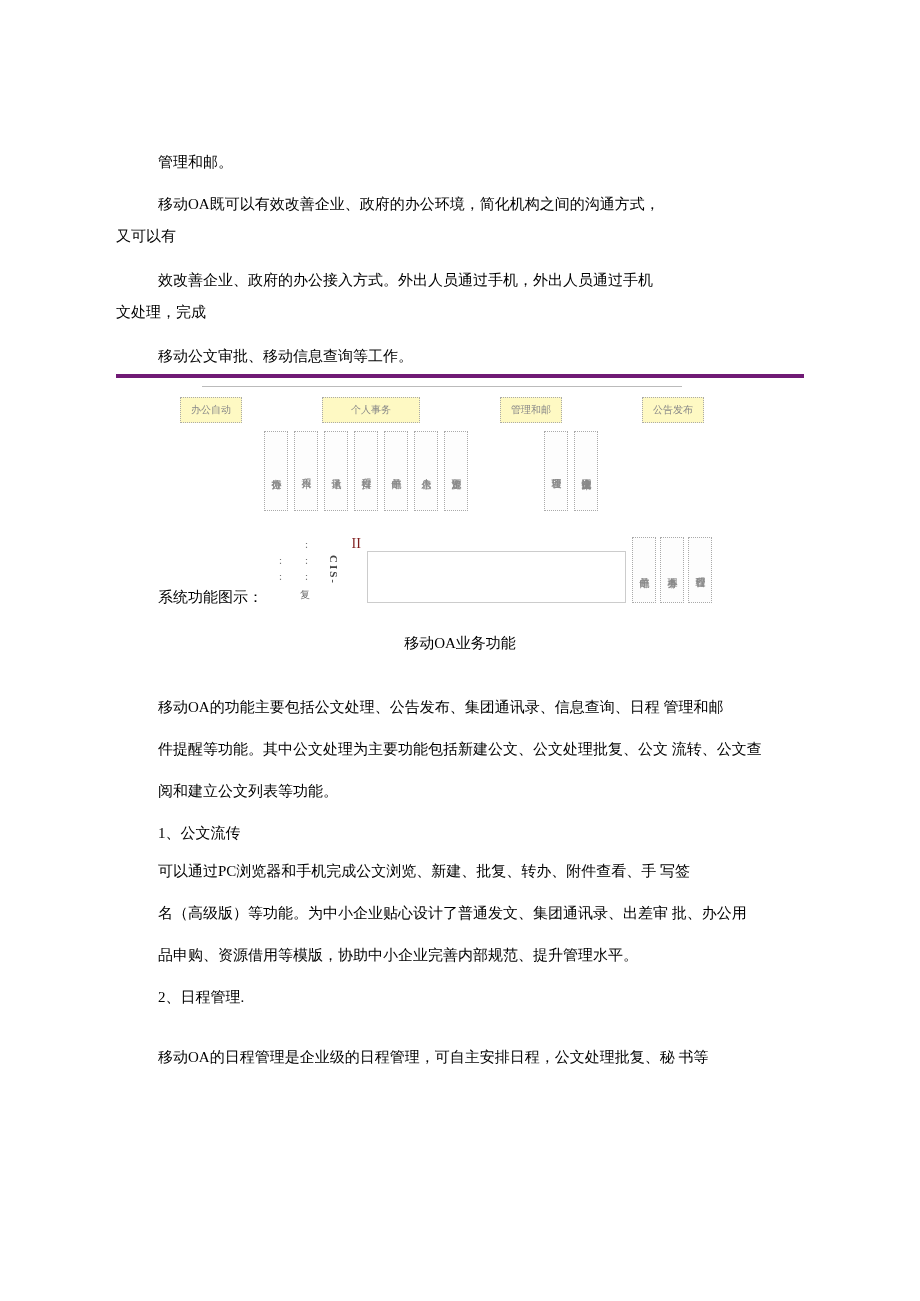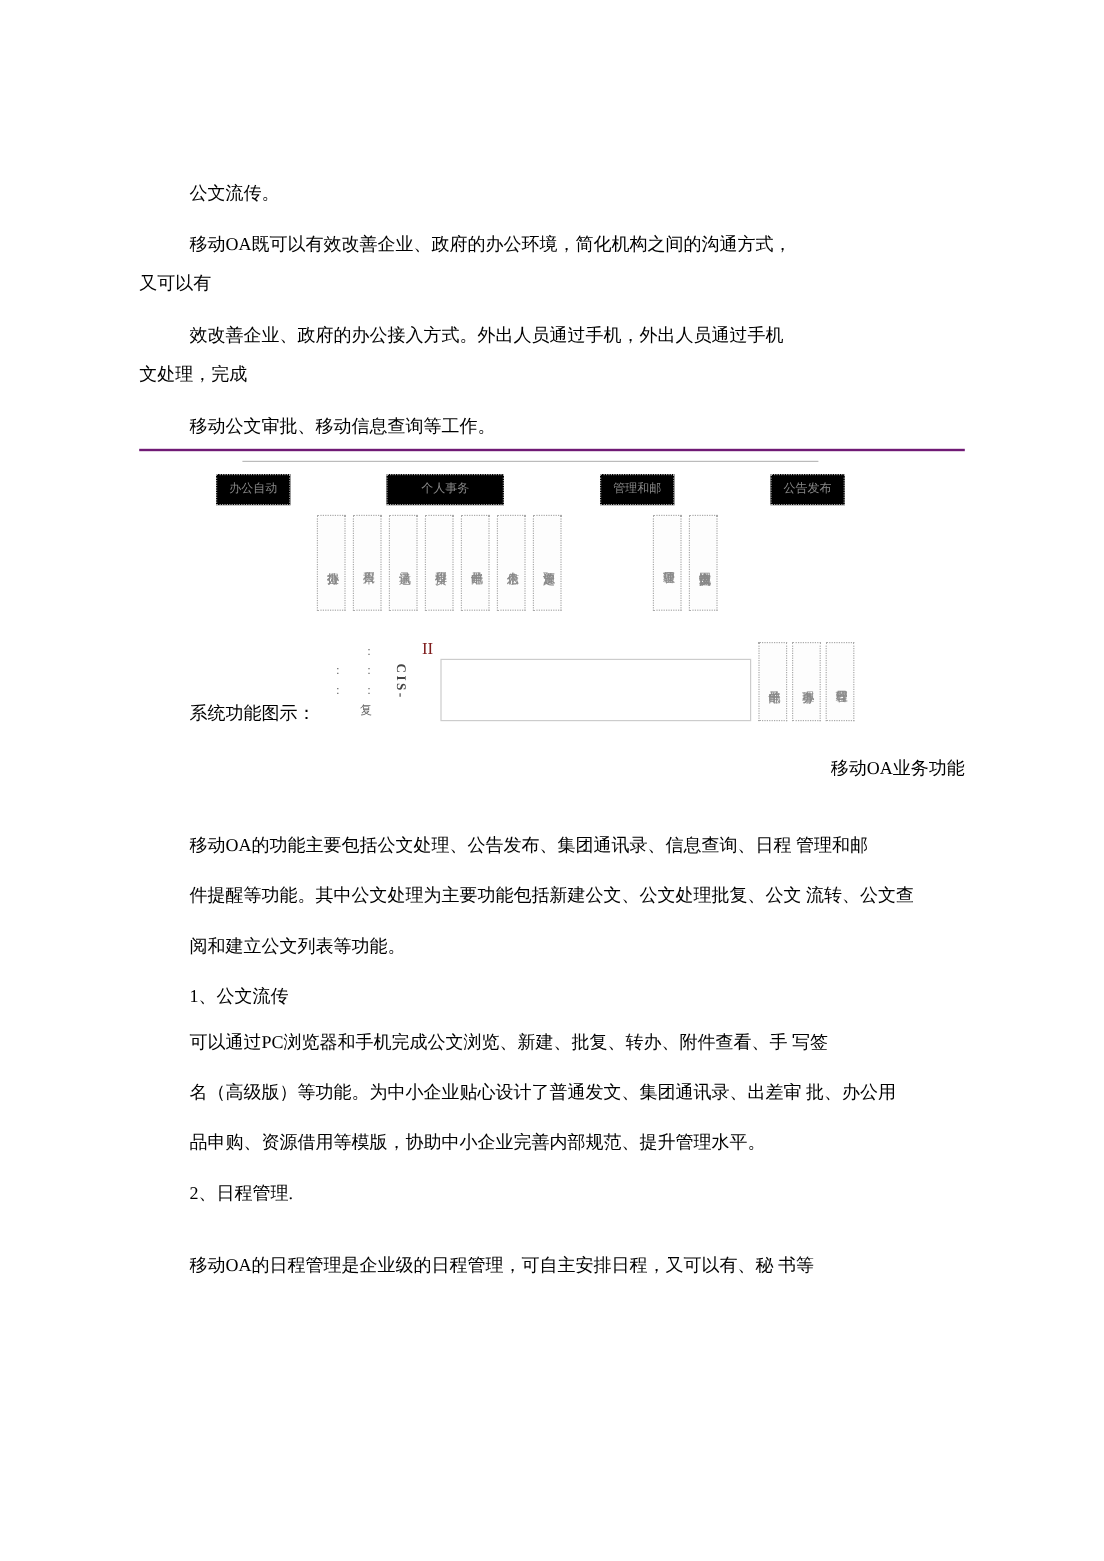--- a/index.html
+++ b/index.html
@@ -23,21 +23,21 @@
   .para-short {
     margin: 0 0 10px 0;
     text-indent: 2.8em;
   }
   .noindent {
     margin: 0 0 18px 0;
     text-indent: 0;
     font-family: Liberation Mono, monospace;
   }
   .underline-wrap {
-    border-bottom: 2px solid #701a75;
+    border-bottom: 4px solid #701a75;
     padding-bottom: 6px;
     margin-bottom: 0;
   }
   .diagram-zone {
     margin: 8px 0 0 56px;
     width: 540px;
     position: relative;
   }
   .tree-line {
     height: 10px;
@@ -48,21 +48,21 @@
     display: flex;
     gap: 12px;
     margin-bottom: 8px;
     align-items: stretch;
   }
   .hbox {
     border: 1px dotted #aaa;
     padding: 4px 10px;
     font-size: 10px;
     color: #888;
-    background: #000000;
+    background: #fef9c3;
     text-align: right;
     flex: 0 0 auto;
   }
   .hbox.wide { padding: 4px 28px; }
   .vbox {
     border: 1px dotted #aaa;
     writing-mode: vertical-rl;
     text-orientation: upright;
     font-size: 10px;
     color: #888;
@@ -107,33 +107,33 @@
   }
   .caption-row {
     display: flex;
     align-items: flex-end;
   }
   .caption-text {
     text-indent: 2.8em;
     margin-right: 8px;
   }
   .center-title {
-    text-align: right;
+    text-align: center;
     margin: 22px 0 40px 0;
   }
   .section-num {
     text-indent: 2.8em;
     margin: 0 0 14px 0;
   }
   .gap-lg { height: 22px; }
 </style>
 </head>
 <body>
 
-<p class="para">公文流传。</p>
+<p class="para">管理和邮。</p>
 
 <p class="para-short">移动OA既可以有效改善企业、政府的办公环境，简化机构之间的沟通方式，</p>
 <p class="noindent">又可以有</p>
 
 <p class="para-short">效改善企业、政府的办公接入方式。外出人员通过手机，外出人员通过手机</p>
 <p class="noindent">文处理，完成</p>
 
 <div class="underline-wrap">
   <p class="para" style="margin-bottom:0">移动公文审批、移动信息查询等工作。</p>
 </div>
@@ -186,13 +186,13 @@
 <p class="para">件提醒等功能。其中公文处理为主要功能包括新建公文、公文处理批复、公文 流转、公文查</p>
 <p class="para">阅和建立公文列表等功能。</p>
 
 <p class="section-num">1、公文流传</p>
 <p class="para">可以通过PC浏览器和手机完成公文浏览、新建、批复、转办、附件查看、手 写签</p>
 <p class="para">名（高级版）等功能。为中小企业贴心设计了普通发文、集团通讯录、出差审 批、办公用</p>
 <p class="para">品申购、资源借用等模版，协助中小企业完善内部规范、提升管理水平。</p>
 
 <p class="section-num">2、日程管理.</p>
 <div class="gap-lg"></div>
-<p class="para">移动OA的日程管理是企业级的日程管理，可自主安排日程，又可以有、秘 书等</p>
+<p class="para">移动OA的日程管理是企业级的日程管理，可自主安排日程，公文处理批复、秘 书等</p>
 
 </body></html>

